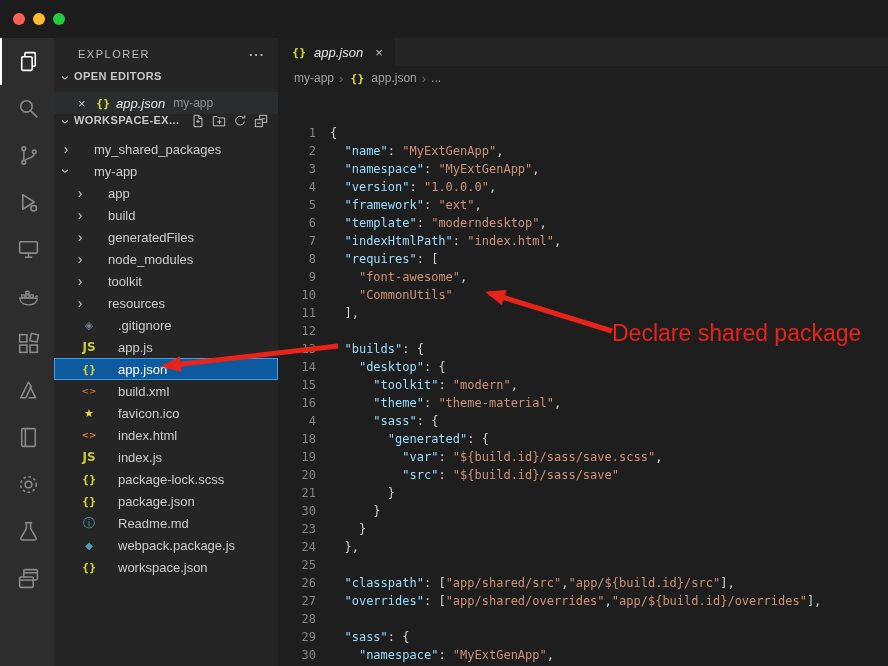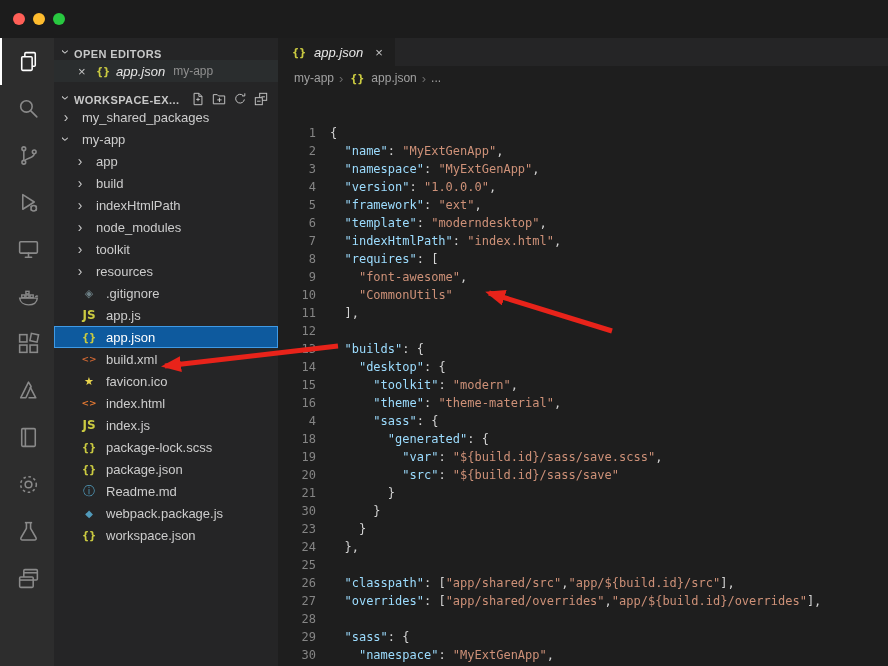--- a/index.html
+++ b/index.html
@@ -22,41 +22,41 @@
   .ab-item{height:47px;display:flex;align-items:center;justify-content:center;color:#8a8a8a;
     border-left:2px solid transparent;cursor:pointer}
   .ab-item svg{width:25px;height:25px}
   .ab-item.active{color:#ffffff;border-left-color:#ffffff}
 
   
   .sidebar{width:224px;background:#252526;color:#cccccc;font-size:13px;display:flex;flex-direction:column;flex-shrink:0}
   .sb-title{height:32px;display:flex;align-items:center;padding:0 14px 0 24px;font-size:11px;
     letter-spacing:1.5px;color:#bbbbbb}
   .sb-title .more{margin-left:auto;font-size:16px;color:#c5c5c5;letter-spacing:0;cursor:pointer}
-  .sb-sec{display:flex;align-items:flex-end;font-size:11px;font-weight:700;color:#c8c8c8;
+  .sb-sec{display:flex;align-items:flex-start;font-size:11px;font-weight:700;color:#c8c8c8;
     padding-left:4px;letter-spacing:.4px}
   .sb-sec.oe{height:22px}
   .sb-sec.ws{height:24px}
   .ws-actions{margin-left:auto;display:flex;gap:7px;padding-right:10px}
   .ws-act{display:inline-flex;cursor:pointer}
   .ws-act svg{width:14px;height:14px;stroke:#c5c5c5;fill:none;stroke-width:1.1}
   .chev{display:inline-block;width:16px;text-align:center;font-size:14px;font-weight:400;color:#cccccc;
     flex-shrink:0}
   .chev.open{transform:rotate(90deg)}
 
   .oe-item{height:22px;display:flex;align-items:center;padding-left:24px;background:#2a2d2e;cursor:pointer}
   .oe-close{width:16px;color:#c5c5c5;font-size:13px;cursor:pointer}
   .oe-label{font-style:italic;color:#e6e6e6;margin-left:4px}
   .oe-detail{color:#8f8f8f;margin-left:8px;font-size:12px}
 
   .tree{flex:1;overflow:hidden}
   .row{height:22px;display:flex;align-items:center;cursor:pointer;color:#cccccc}
   .row.selected{background:var(--selection-bg,#0e5a9e);outline:1px solid var(--selection-border,#3f9ae5);
     outline-offset:-1px;color:#ffffff}
-  .row-label{margin-left:8px;white-space:nowrap}
+  .row-label{margin-left:20px;white-space:nowrap}
 
   .ficon{display:inline-flex;width:18px;justify-content:center;align-items:center;flex-shrink:0;
     font-family:"DejaVu Sans","Liberation Sans",sans-serif;font-weight:700}
   .fi-json{color:var(--icon-js-json,#cbcb41);font-size:10px}
   .fi-js{color:var(--icon-js-json,#cbcb41);font-size:12px}
   .fi-xml{color:var(--icon-xml,#cc6633);font-size:9px}
   .fi-html{color:var(--icon-html,#e37933);font-size:9px}
   .fi-star{color:var(--icon-star,#e8d44d);font-size:11px;font-weight:400}
   .fi-git{color:var(--icon-git,#6d8086);font-size:11px;font-weight:400}
   .fi-info{color:var(--icon-info,#519aba);font-size:12px;font-weight:400}
@@ -184,20 +184,24 @@
           <svg viewBox="0 0 24 24" fill="none" stroke="currentColor" stroke-width="1.5">
             <rect x="7.5" y="3.5" width="13" height="10" rx="1"></rect>
             <path d="M7.5 6.5h13"></path>
             <rect x="3.5" y="10.5" width="13" height="10" rx="1" fill="#2d2d2d"></rect>
             <path d="M3.5 13.5h13"></path>
           </svg>
         </div>
       </div>
 
     <div class="sidebar">
+      <div class="sb-title">
+        <span>EXPLORER</span>
+        <span class="more">⋯</span>
+      </div>
 
       <div class="sb-sec oe">
         <span class="chev open">›</span>
         <span>OPEN EDITORS</span>
       </div>
       <div>
           <div class="oe-item">
             <span class="oe-close">×</span>
             <span class="ficon fi-json">{}</span>
             <span class="oe-label">app.json</span>
@@ -251,21 +255,21 @@
           <div class="row" style="padding-left: 18px;">
             <span class="chev">›</span>
             <span class="row-label">app</span>
           </div>
           <div class="row" style="padding-left: 18px;">
             <span class="chev">›</span>
             <span class="row-label">build</span>
           </div>
           <div class="row" style="padding-left: 18px;">
             <span class="chev">›</span>
-            <span class="row-label">indexHtmlPath</span>
+            <span class="row-label">generatedFiles</span>
           </div>
           <div class="row" style="padding-left: 18px;">
             <span class="chev">›</span>
             <span class="row-label">node_modules</span>
           </div>
           <div class="row" style="padding-left: 18px;">
             <span class="chev">›</span>
             <span class="row-label">toolkit</span>
           </div>
           <div class="row" style="padding-left: 18px;">
@@ -379,14 +383,15 @@
 
   <svg class="anno-svg">
     <defs>
       <marker id="arrowhead" markerUnits="userSpaceOnUse" markerWidth="20" markerHeight="16" viewBox="0 0 20 16" refX="16" refY="8" orient="auto">
         <path id="arrowhead-path" d="M0 0 L20 8 L0 16 Z" fill="#e8231a"></path>
       </marker>
     </defs>
   <line x1="612" y1="331" x2="489" y2="293" stroke="#e8231a" stroke-width="5" marker-end="url(#arrowhead)"></line>
       <line x1="338" y1="346" x2="165" y2="366" stroke="#e8231a" stroke-width="5" marker-end="url(#arrowhead)"></line>
     </svg>
+  <div class="anno-label">Declare shared package</div>
 
 </div>
 
 </body></html>

